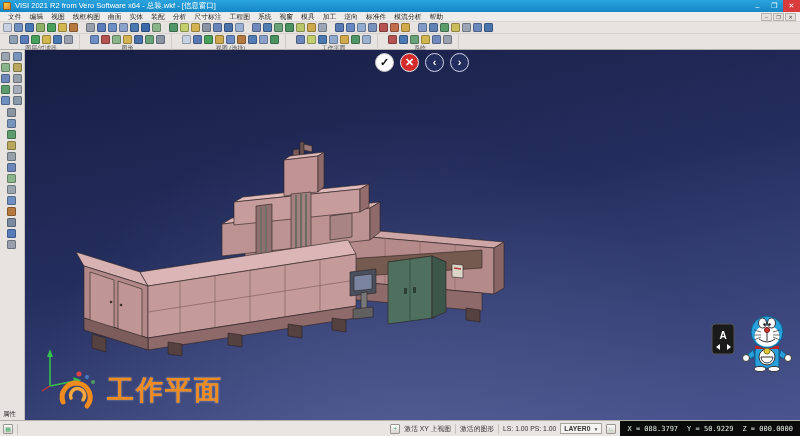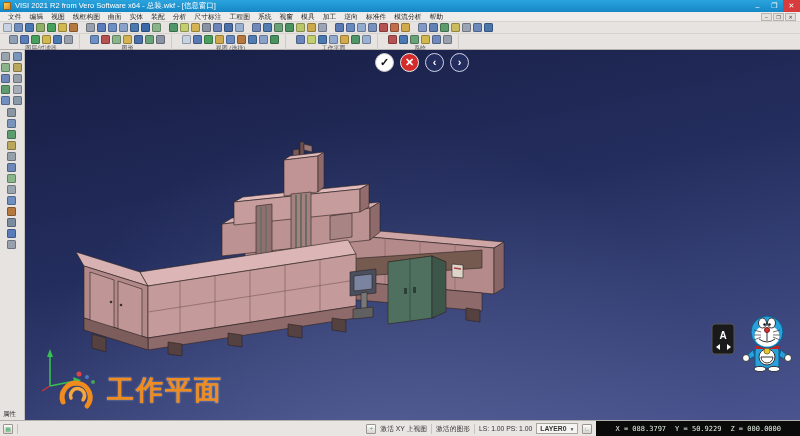--- a/index.html
+++ b/index.html
@@ -71,21 +71,21 @@
     padding:0 0 0 3px;gap:4px;white-space:nowrap}
   .st-icon{width:10px;height:10px;border:1px solid #9a968f;border-radius:1px;
     background:linear-gradient(#fdfdfd,#d8d4d0);display:flex;align-items:center;
     justify-content:center;font-size:6px;color:#4a6}
   .sb-sep{width:1px;height:10px;background:#c6c2be}
   .spacer{flex:1}
   .layer-box{border:1px solid #a8a49e;background:#f6f4f2;padding:0 3px;height:11px;
     display:flex;align-items:center;gap:3px;font-weight:bold}
   .chev{font-size:5px;color:#555}
   .coord-box{background:#0a0a0a;color:#e4efe4;height:15px;display:flex;align-items:center;
-    gap:9px;padding:0 19px;font-family:"DejaVu Sans Mono",monospace;font-size:7px}
+    gap:9px;padding:0 7px;font-family:"DejaVu Sans Mono",monospace;font-size:7px}
 </style>
 </head>
 <body>
 
 <div class="titlebar">
   <span class="app-icon"></span>
   <span>VISI 2021 R2 from Vero Software x64 - 总装.wkf - [信息窗口]</span>
   <span class="tb-controls">
     <span class="tb-btn">–</span>
     <span class="tb-btn">❐</span>

